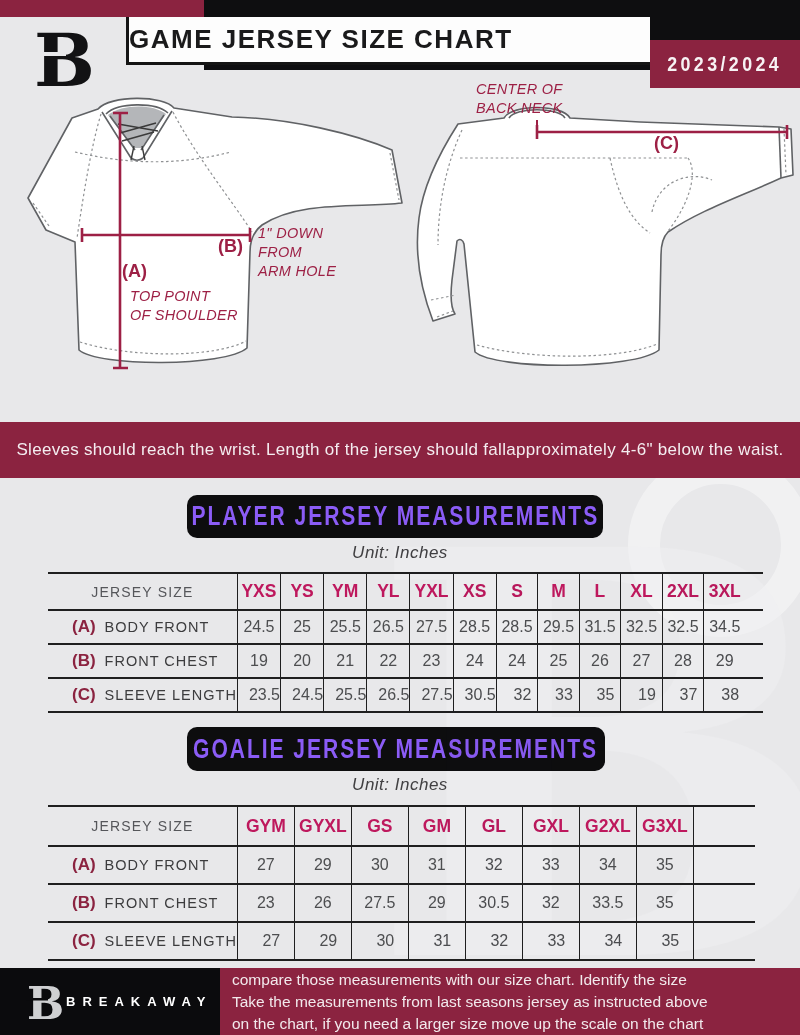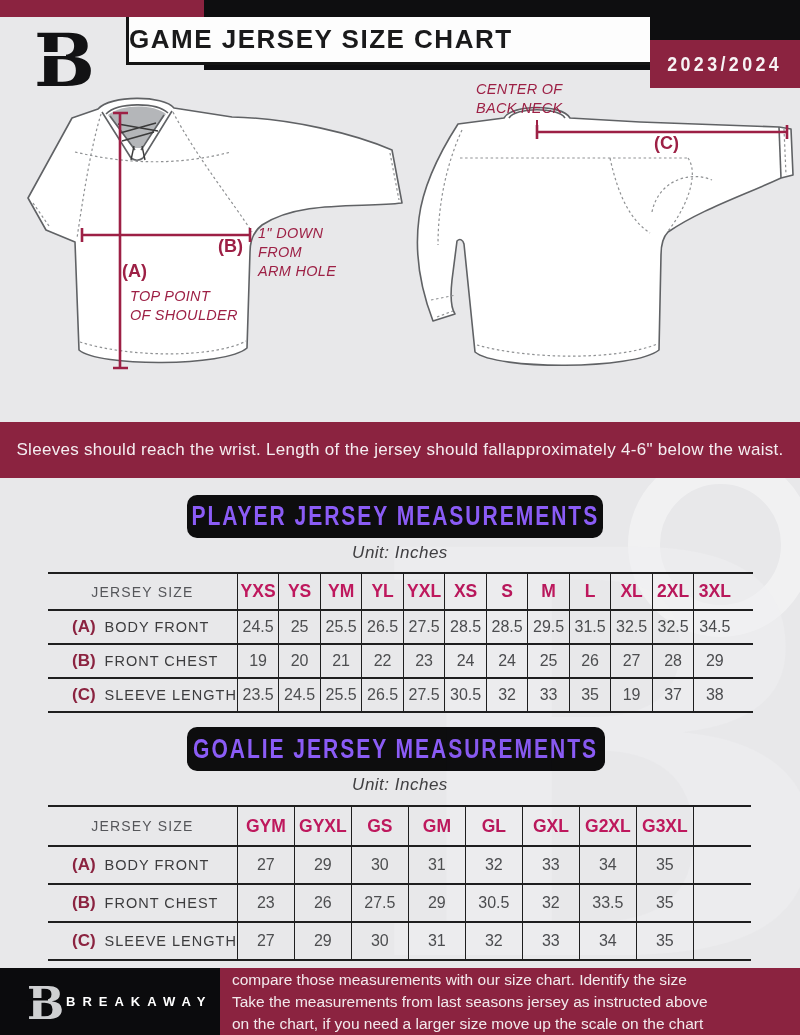--- a/index.html
+++ b/index.html
@@ -48,21 +48,21 @@
   #goalie-unit{top:775px;}
 
   
   .meas-table{position:absolute;left:48px;border-collapse:collapse;table-layout:fixed;z-index:3;background:transparent;}
   #player-table{top:572px;}
   #goalie-table{top:805px;}
   .meas-table td{border-top:2.4px solid var(--line);border-left:1.6px solid var(--line);
     text-align:center;vertical-align:middle;padding:0;}
   .meas-table tr td:first-child{border-left:none;}
   .meas-table td.stub-cell{border-left:none;}
-  .meas-table tbody tr:last-child td{border-bottom:2.4px solid var(--line);}
+  .meas-table tbody tr:last-child td{border-bottom:2.4px solid var(--line);padding-left:11px;}
   #player-table tr{height:34px;} #player-table thead tr{height:37px;}
   #goalie-table tr{height:38px;} #goalie-table thead tr{height:40px;}
   .size-label-cell{font-size:14px;color:#55565a;letter-spacing:1.2px;}
   .size-col-cell{font-size:17.5px;font-weight:bold;color:#be185d;}
   .row-label-cell{text-align:left !important;padding-left:24px !important;white-space:nowrap;}
   .row-key{color:var(--maroon);font-weight:bold;font-size:17px;margin-right:9px;}
   .row-label{font-size:14.5px;color:#3c3c3e;letter-spacing:1px;}
   .value-cell{font-size:16px;color:var(--text-gray);}
 
   

